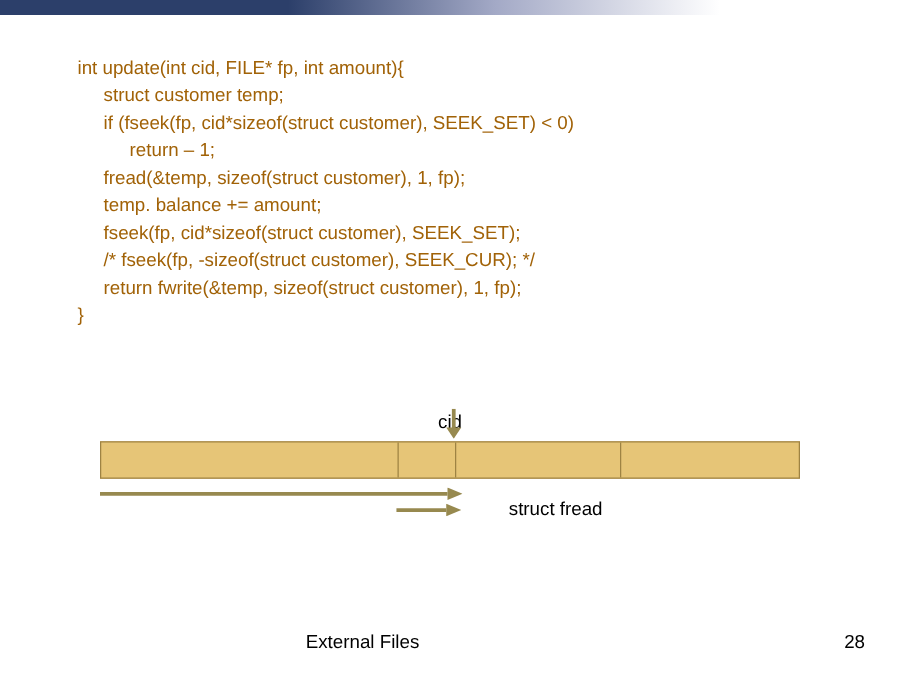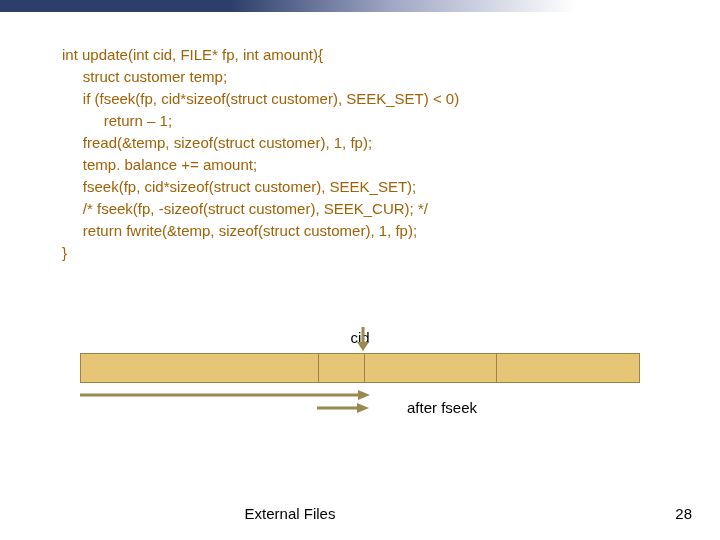--- a/index.html
+++ b/index.html
@@ -139,17 +139,17 @@
   <svg class="long-arrow" width="290" height="10">
     <line x1="0" y1="5" x2="278" y2="5" stroke="#97894f" stroke-width="3"></line>
     <polygon points="278,0 278,10 290,5" fill="#97894f"></polygon>
   </svg>
 
   <svg class="short-arrow" width="52" height="10">
     <line x1="0" y1="5" x2="40" y2="5" stroke="#97894f" stroke-width="3"></line>
     <polygon points="40,0 40,10 52,5" fill="#97894f"></polygon>
   </svg>
 
-  <div class="after-label">after fseek</div>
+  <div class="after-label">struct fread</div>
 </div>
 
 <div class="footer-title">External Files</div>
 <div class="page-num">28</div>
 
 </body></html>

